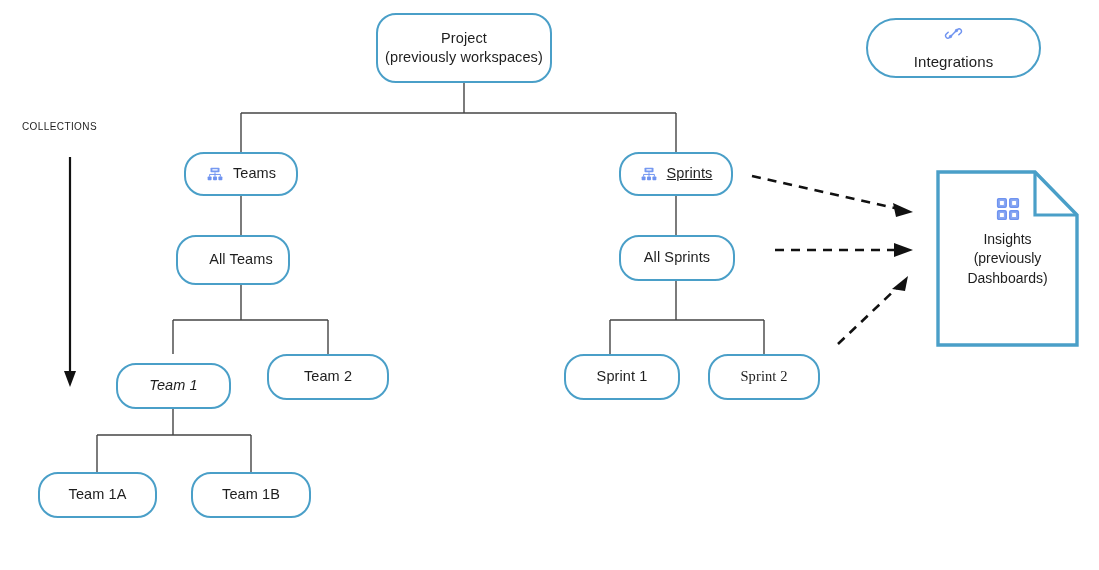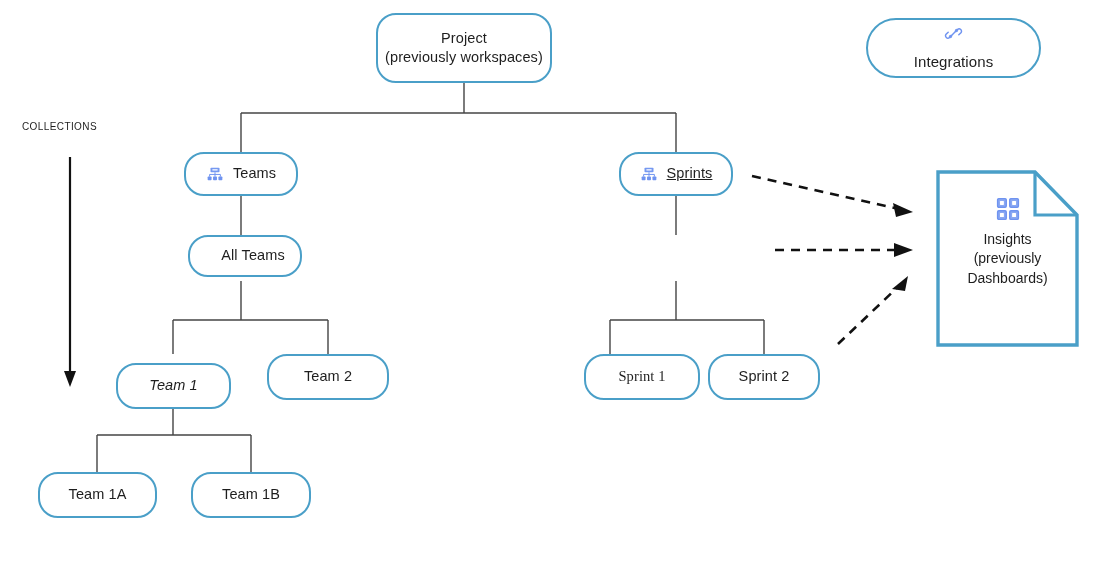--- a/index.html
+++ b/index.html
@@ -39,28 +39,28 @@
   #integrations{left:866px;top:18px;width:175px;height:60px;font-size:15px;}
 
   
   #project{left:376px;top:13px;width:176px;height:70px;font-size:14.5px;}
 
   
   #teams{left:184px;top:152px;width:114px;height:44px;}
   #sprints{left:619px;top:152px;width:114px;height:44px;text-decoration:underline;}
 
   
-  #all-teams{left:188px;top:235px;width:114px;height:42px;padding-left:16px;}
+  #all-teams{left:176px;top:235px;width:114px;height:50px;padding-left:16px;}
   #all-sprints{left:619px;top:235px;width:116px;height:46px;}
 
   
   #team-1{left:116px;top:363px;width:115px;height:46px;font-style:italic;}
   #team-2{left:267px;top:354px;width:122px;height:46px;justify-content:center;}
-  #sprint-1{left:584px;top:354px;width:116px;height:46px;font-family:Liberation Serif, serif;}
-  #sprint-2{left:708px;top:354px;width:112px;height:46px;}
+  #sprint-1{left:564px;top:354px;width:116px;height:46px;}
+  #sprint-2{left:708px;top:354px;width:112px;height:46px;font-family:Liberation Serif, serif;}
 
   
   #team-1a{left:38px;top:472px;width:119px;height:46px;align-items:center;}
   #team-1b{left:191px;top:472px;width:120px;height:46px;text-align:right;}
 
   
   #insights{
     position:absolute;left:936px;top:170px;width:143px;height:177px;
   }
   #insights .doc-text{
@@ -185,20 +185,23 @@
           <path d="M12 12.6 L12 15.4"></path>
         </g>
         <rect x="8.3" y="5.6" width="7.4" height="1.6" rx="0.6" fill="#ffffff"></rect>
       </svg>
     </span>
     <span class="lbl">Sprints</span>
   </div>
 
   <div class="node" id="all-teams">
     <span class="lbl">All Teams</span>
+  </div>
+  <div class="node" id="all-sprints">
+    <span class="lbl">All Sprints</span>
   </div>
 
   <div class="node" id="team-1">
     <span class="lbl">Team 1</span>
   </div>
   <div class="node" id="team-2">
     <span class="lbl">Team 2</span>
   </div>
 
   <div class="node" id="sprint-1">

